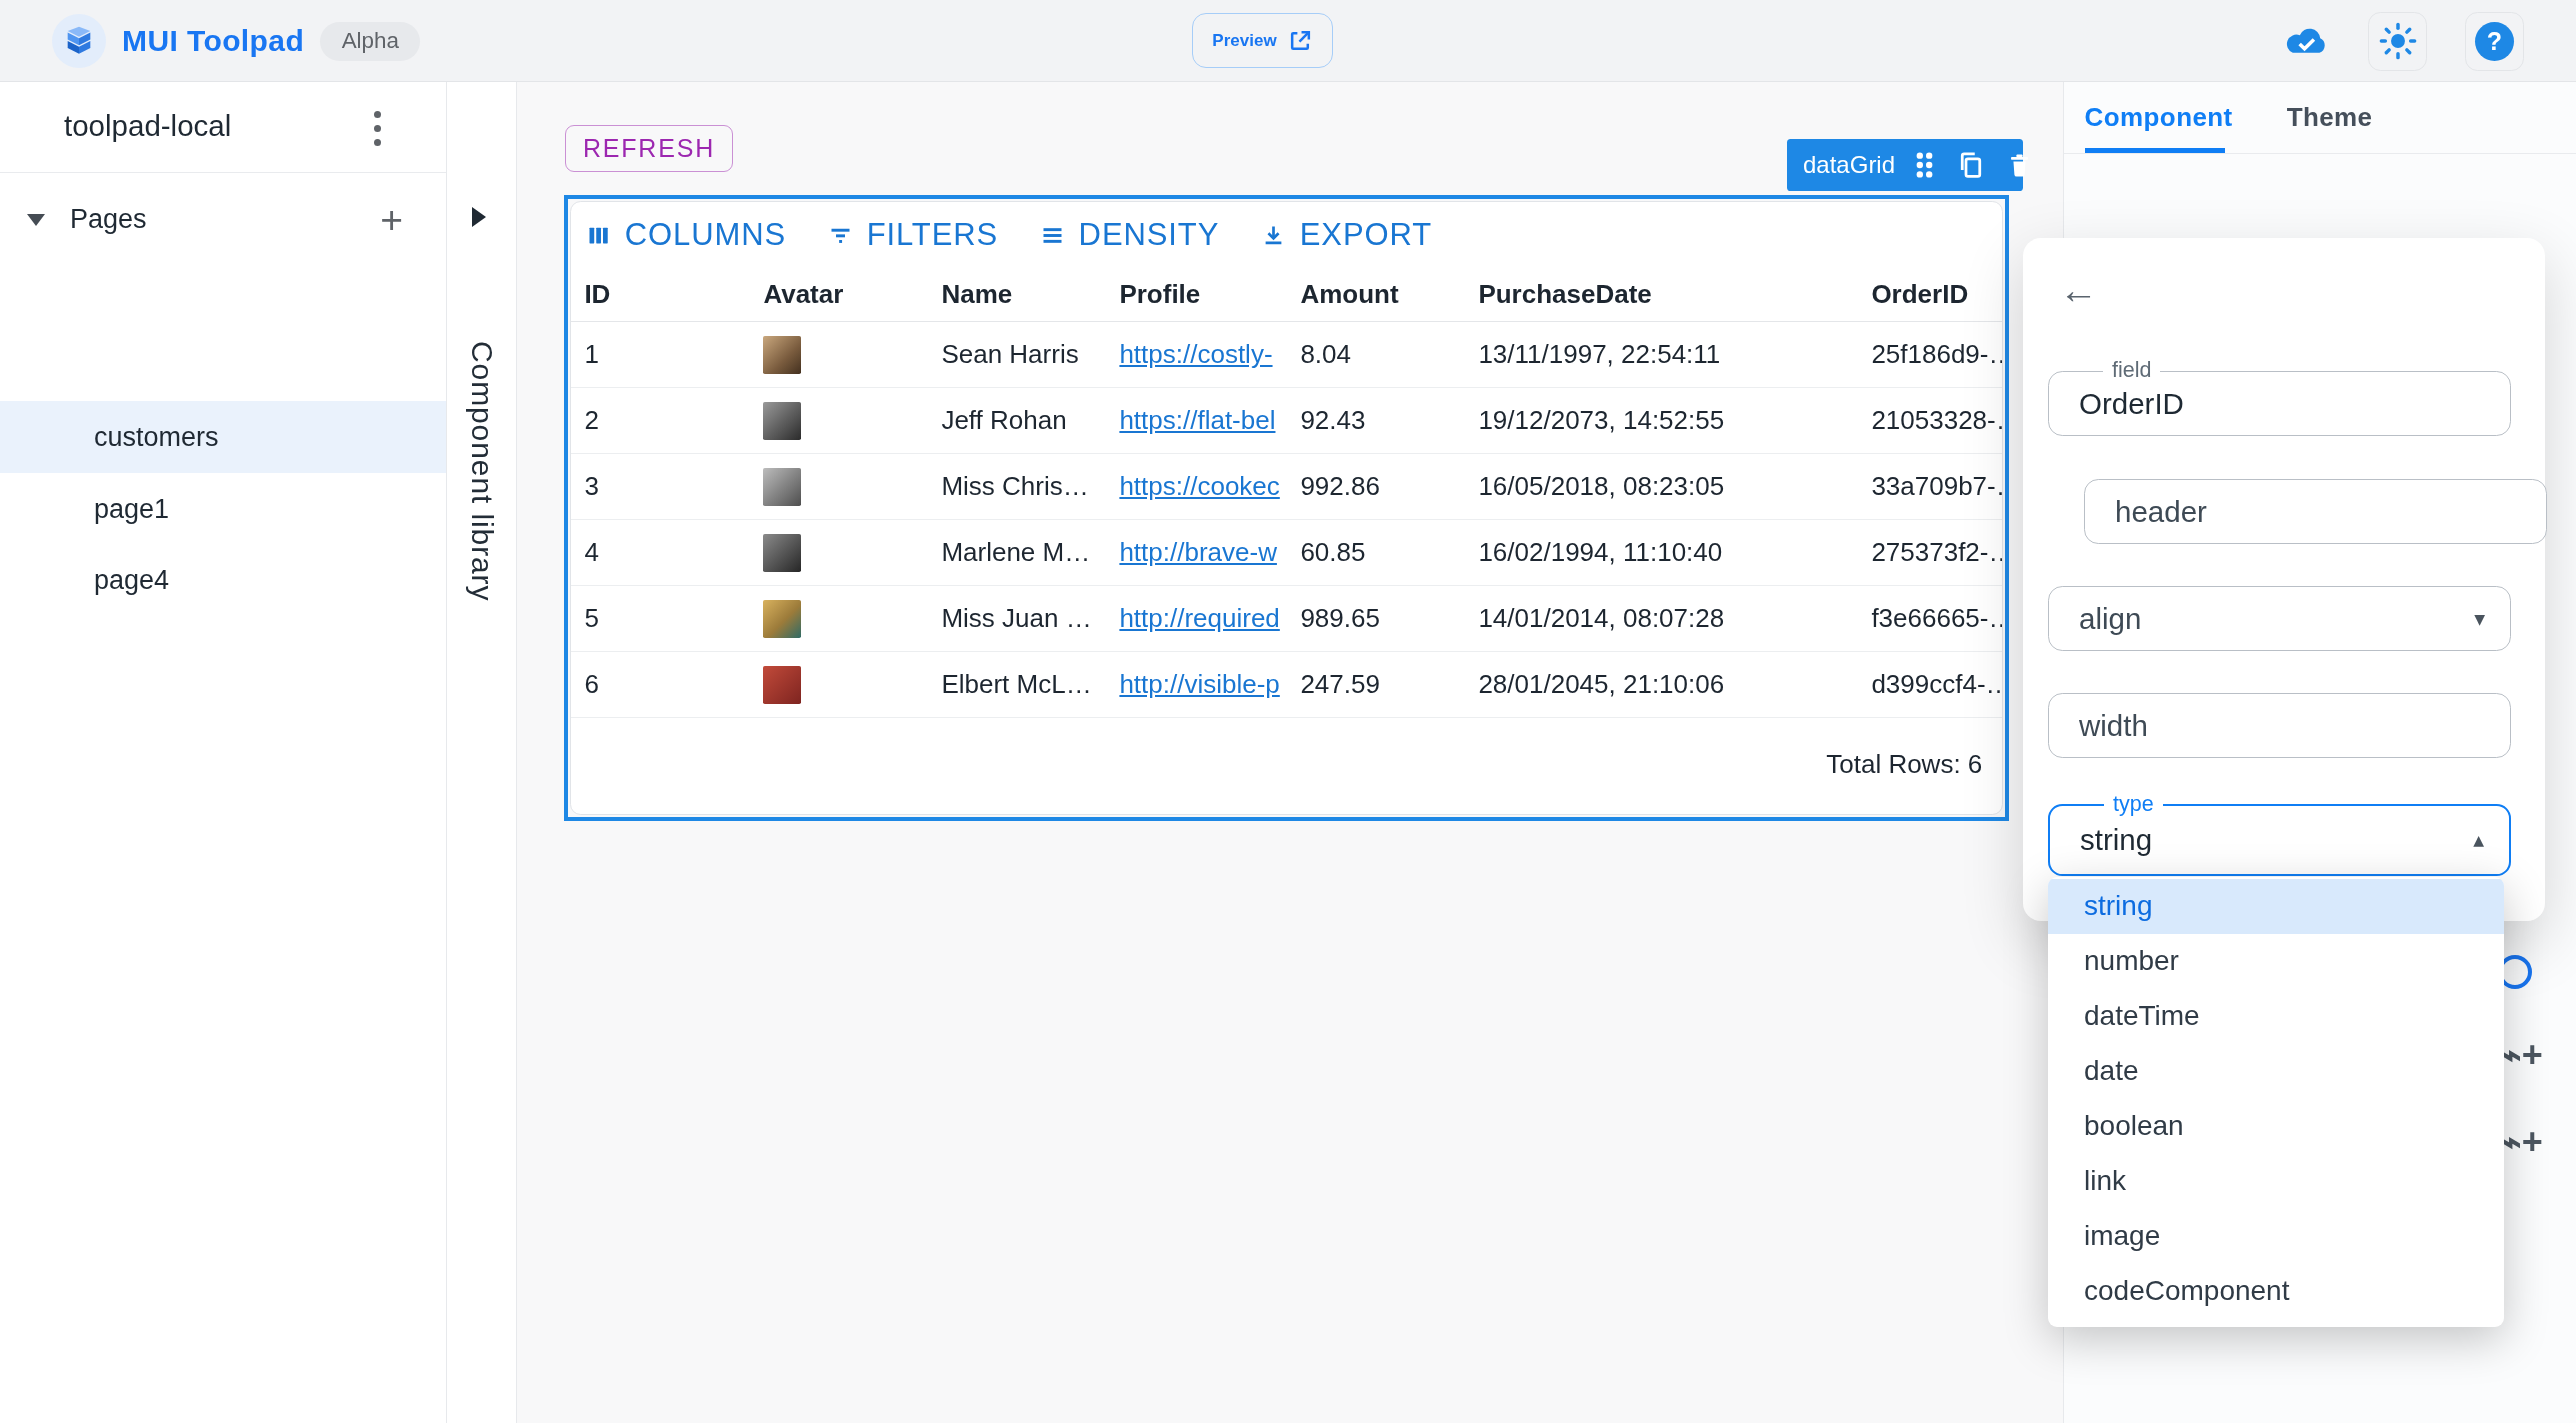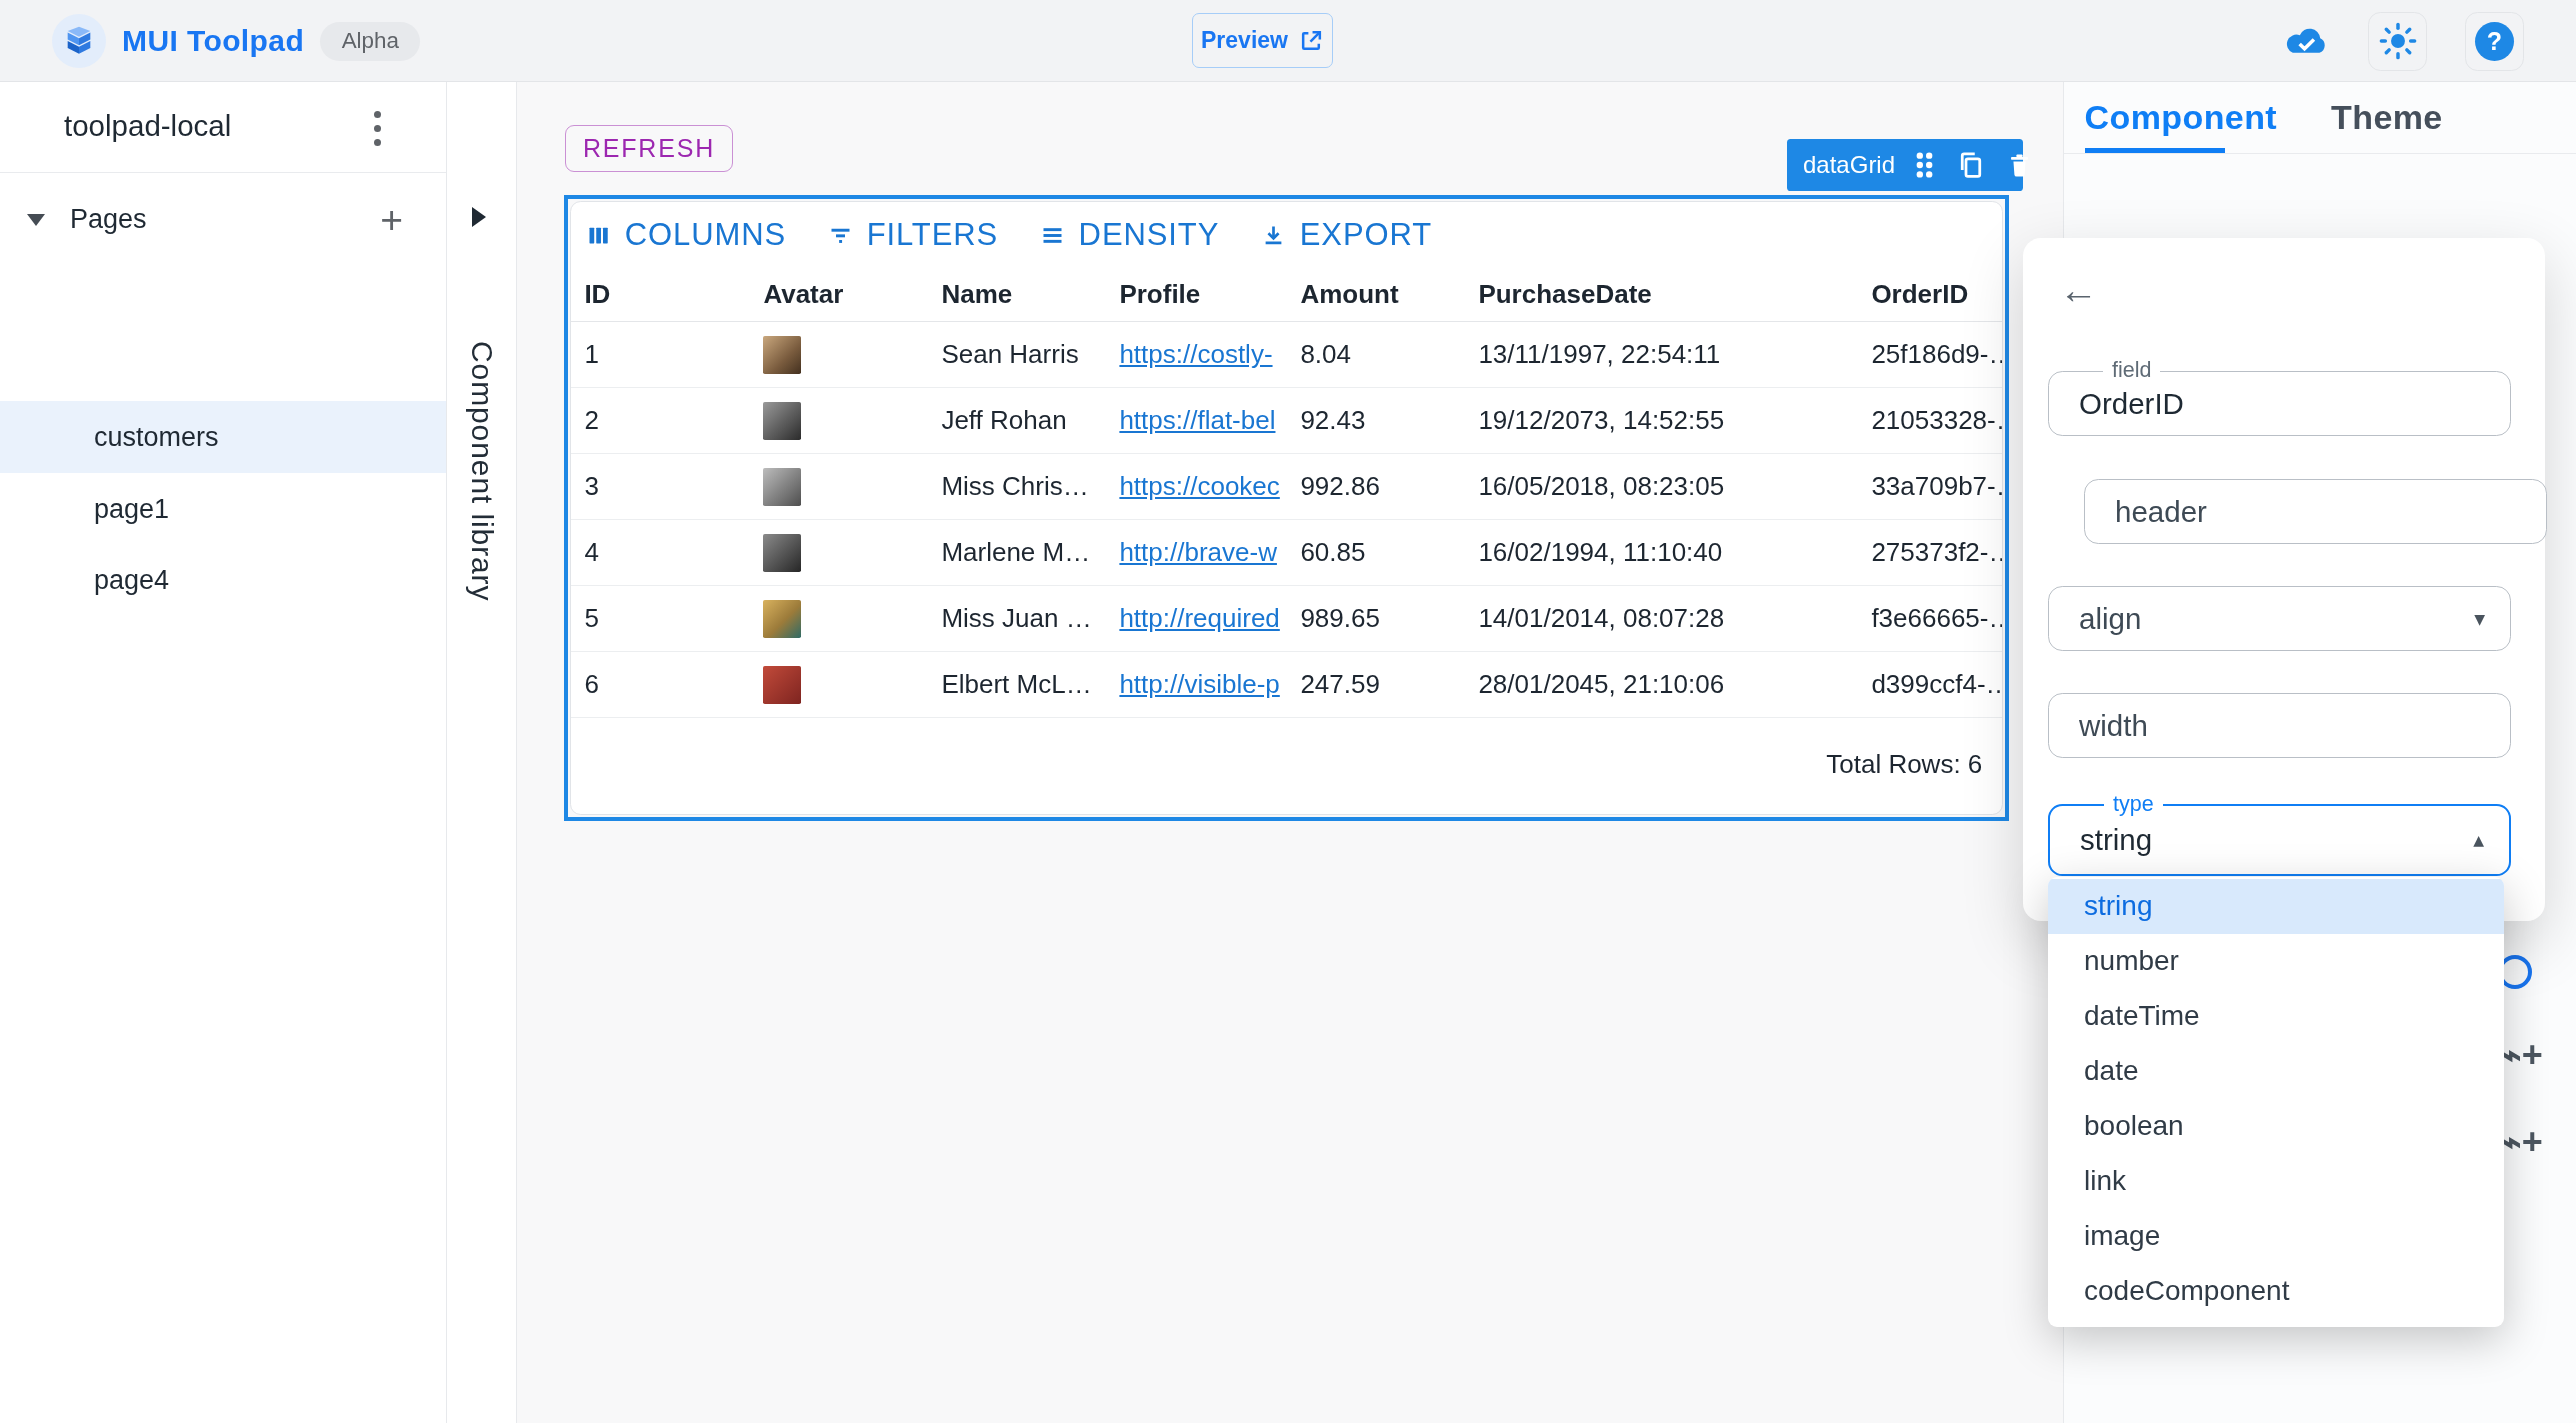--- a/index.html
+++ b/index.html
@@ -5,21 +5,21 @@
   * { margin:0; padding:0; box-sizing:border-box; }
   html,body { width:2576px; height:1424px; font-family:"Liberation Sans", sans-serif; background:#f8f8f9; }
   #root { position:relative; width:2576px; height:1424px; overflow:hidden; background:#f8f8f9; }
 
   
   .topbar { position:absolute; left:0; top:0; width:2576px; height:82px; background:#f2f3f5; border-bottom:1.8px solid #e3e5e8; z-index:20; }
   .logo-wrap { position:absolute; left:52px; top:12.5px; display:flex; align-items:center; gap:16px; height:57px; }
   .logo-halo { width:54px; height:54px; border-radius:50%; background:#e3edfb; display:flex; align-items:center; justify-content:center; }
   .logo-title { font-size:30px; font-weight:bold; color:#1976f2; letter-spacing:0.4px; }
   .alpha-chip { height:39px; padding:0 21.5px; background:#e7e9ec; border-radius:19.7px; display:flex; align-items:center; font-size:22.4px; color:#5f6368; }
-  .preview-btn { position:absolute; left:1192px; top:13.4px; width:141px; height:55px; border:1.8px solid #a6cdf8; border-radius:7px; background:transparent; display:flex; align-items:center; justify-content:center; gap:11px; font-size:23px; font-weight:600; color:#1976f2; cursor:pointer; }
+  .preview-btn { position:absolute; left:1192px; top:13.4px; width:141px; height:55px; border:1.8px solid #a6cdf8; border-radius:14px; background:transparent; display:flex; align-items:center; justify-content:center; gap:11px; font-size:17px; font-weight:600; color:#1976f2; cursor:pointer; }
   .topbar-right { position:absolute; right:52px; top:10.7px; height:61px; display:flex; align-items:center; gap:38px; }
   .icon-sq-btn { width:59px; height:59px; border:1.8px solid #e3e5e8; border-radius:12.5px; display:flex; align-items:center; justify-content:center; background:transparent; }
   .help-circle { width:39px; height:39px; border-radius:50%; background:#1e88e5; color:#fff; font-size:25px; font-weight:bold; display:flex; align-items:center; justify-content:center; }
 
   
   .sidebar { position:absolute; left:0; top:82px; width:447px; height:1342px; background:#fff; border-right:1.8px solid #e7e9ec; }
   .proj-row { position:absolute; left:0; top:0; width:100%; height:91px; border-bottom:1.8px solid #e9ebee; }
   .proj-name { position:absolute; left:64px; top:27px; font-size:29.5px; color:#1f2933; }
   .kebab { position:absolute; right:47px; top:21.5px; width:43px; height:50px; display:flex; flex-direction:column; align-items:center; justify-content:center; gap:7.2px; cursor:pointer; }
   .kebab i { width:7.2px; height:7.2px; border-radius:50%; background:#5f6368; }
@@ -54,21 +54,21 @@
   .g-head > div { font-size:26px; color:#1d2630; }
   .g-body-row { height:66px; border-bottom:1.8px solid #eceef0; }
   .g-cell { font-size:26px; color:#1d2630; overflow:hidden; white-space:nowrap; padding-right:16px; }
   .g-link { color:#1976d2; text-decoration:underline; }
   .avatar { width:38px; height:38px; border-radius:1.8px; }
   .grid-footer { height:93px; display:flex; align-items:center; justify-content:flex-end; padding-right:19.7px; font-size:26px; color:#1d2630; }
 
   
   .rpanel { position:absolute; left:2063px; top:82px; width:513px; height:1342px; background:#fbfcfd; border-left:1.8px solid #e7e9ec; }
   .rp-tabs { position:absolute; left:0; top:0; width:100%; height:72px; border-bottom:1.8px solid #e9ebee; display:flex; align-items:center; }
-  .rp-tab { font-size:34px; font-weight:600; letter-spacing:0.4px; background:none; border:none; cursor:pointer; font-family:inherit; }
+  .rp-tab { font-size:26px; font-weight:600; letter-spacing:0.4px; background:none; border:none; cursor:pointer; font-family:inherit; }
   .rp-tab.active { color:#0f7ef5; }
   .rp-tab.inactive { color:#454f5b; }
   .tab-underline { position:absolute; left:20.6px; top:66px; width:140px; height:5.4px; background:#0f7ef5; }
   .rp-heading { position:absolute; left:38px; top:184px; font-size:31px; font-weight:600; color:#1d2733; }
   .peek-icon { position:absolute; z-index:1; }
   .peek-ring { width:34px; height:34px; border:4.5px solid #1976f2; border-radius:50%; }
   .peek-addlink { font-size:36px; color:#4c5660; font-weight:bold; line-height:1; }
 
   
   .popup { position:absolute; left:2023px; top:238px; width:522px; height:683px; background:#fff; border-radius:18px; box-shadow:0 21.5px 63px rgba(0,0,0,0.16); z-index:5; }

